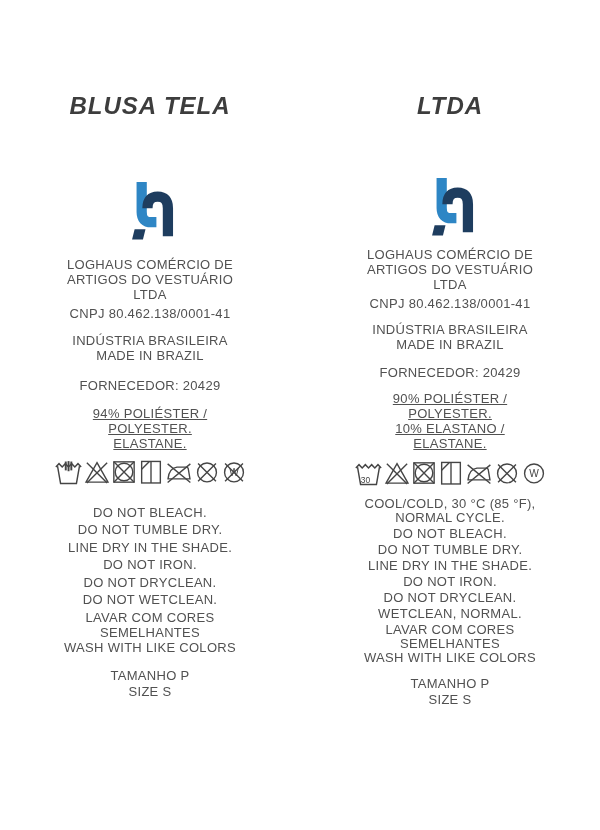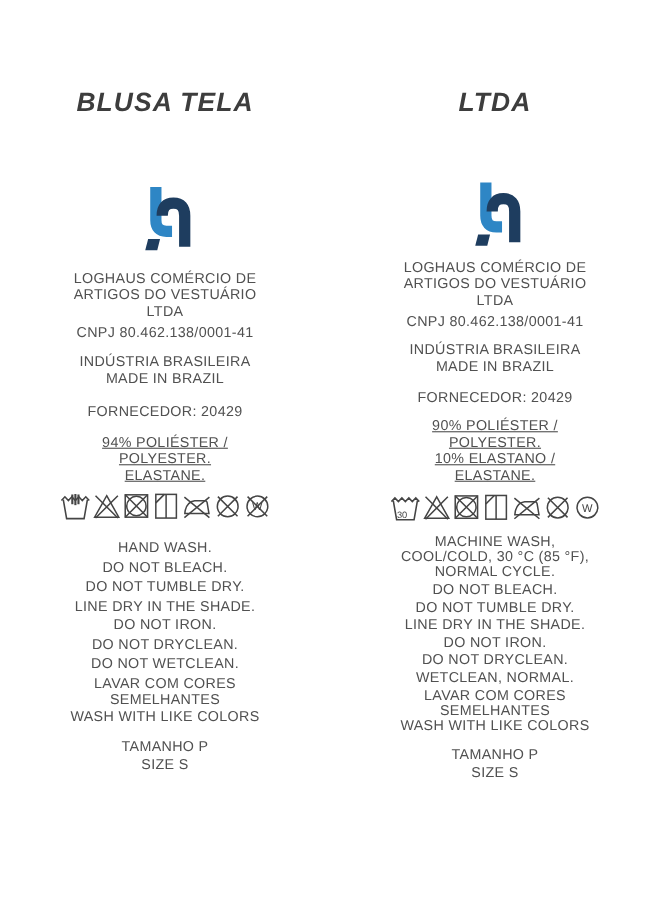--- a/index.html
+++ b/index.html
@@ -18,20 +18,21 @@
     flex-direction: row;
     background: #ffffff;
   }
   .column {
     width: 300px;
     display: flex;
     flex-direction: column;
     align-items: center;
     text-align: center;
     color: #515151;
+    margin-top: 12px;
   }
   .title {
     margin: 80px 0 0 0;
     font-size: 24px;
     font-weight: 700;
     font-style: italic;
     letter-spacing: 1px;
     color: #3d3d3d;
     white-space: nowrap;
   }
@@ -197,21 +198,20 @@
         </svg>
       <svg class="care-icon" width="26" height="26">
           <use href="#sym-no-dryclean"></use>
         </svg>
       <svg class="care-icon" width="26" height="26">
           <use href="#sym-no-wetclean"></use>
         </svg>
     </div>
 
     <div class="block care">
-      <div class="line">HAND WASH.</div>
       <div class="line gap">DO NOT BLEACH.</div>
       <div class="line gap">DO NOT TUMBLE DRY.</div>
       <div class="line gap">LINE DRY IN THE SHADE.</div>
       <div class="line gap">DO NOT IRON.</div>
       <div class="line gap">DO NOT DRYCLEAN.</div>
       <div class="line gap">DO NOT WETCLEAN.</div>
       <div class="line gap">LAVAR COM CORES</div>
       <div class="line">SEMELHANTES</div>
       <div class="line">WASH WITH LIKE COLORS</div>
     </div>
@@ -270,21 +270,20 @@
         </svg>
       <svg class="care-icon" width="26" height="26">
           <use href="#sym-no-dryclean"></use>
         </svg>
       <svg class="care-icon" width="26" height="26">
           <use href="#sym-wetclean"></use>
         </svg>
     </div>
 
     <div class="block care">
-      <div class="line">MACHINE WASH,</div>
       <div class="line">COOL/COLD, 30 °C (85 °F),</div>
       <div class="line">NORMAL CYCLE.</div>
       <div class="line gap">DO NOT BLEACH.</div>
       <div class="line gap">DO NOT TUMBLE DRY.</div>
       <div class="line gap">LINE DRY IN THE SHADE.</div>
       <div class="line gap">DO NOT IRON.</div>
       <div class="line gap">DO NOT DRYCLEAN.</div>
       <div class="line gap">WETCLEAN, NORMAL.</div>
       <div class="line gap">LAVAR COM CORES</div>
       <div class="line">SEMELHANTES</div>

